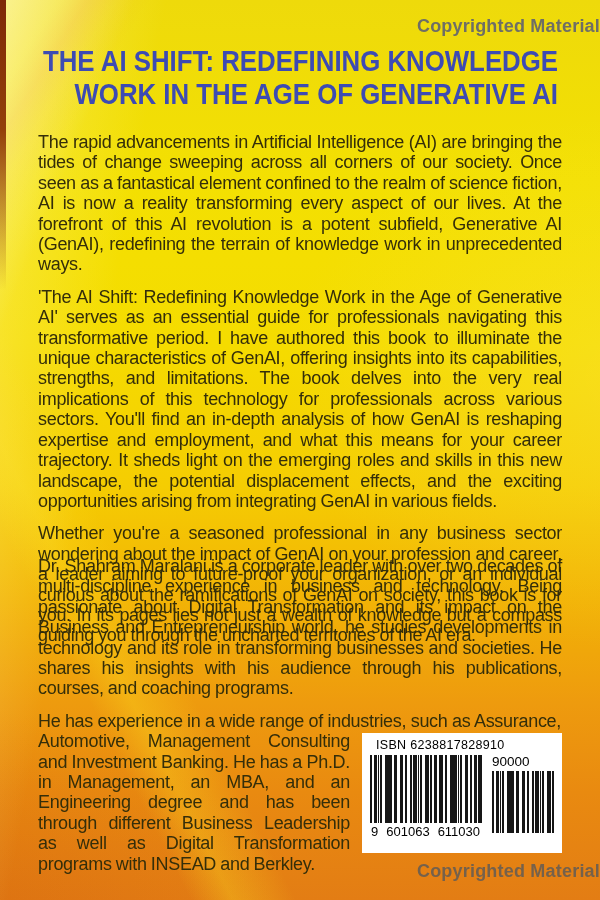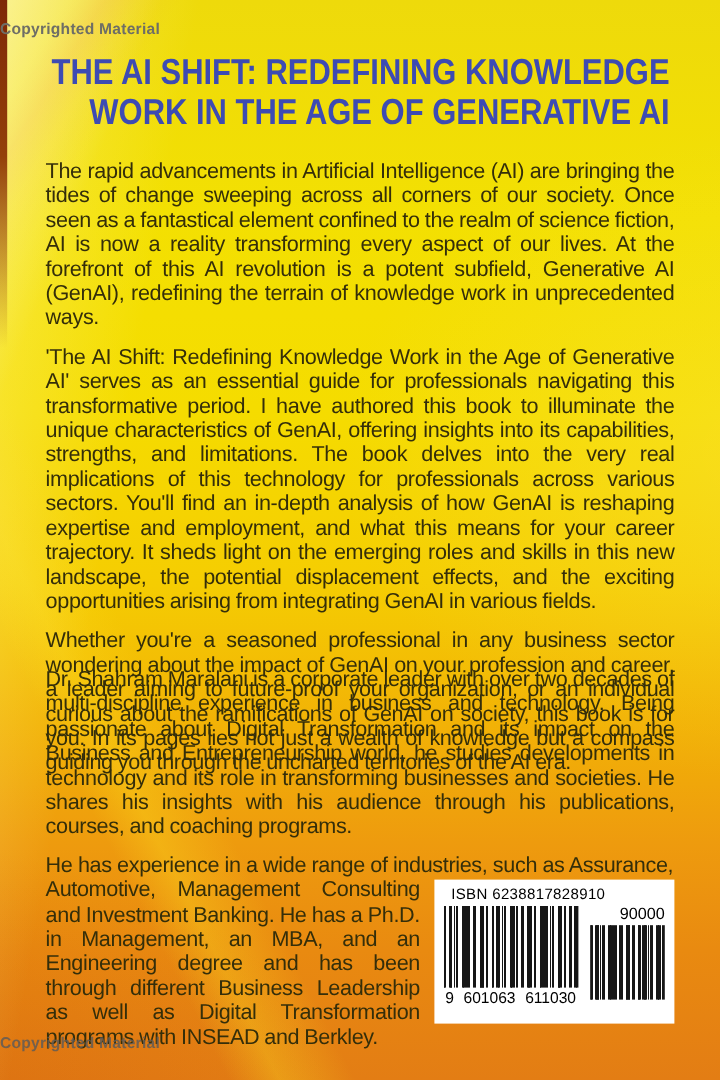--- a/index.html
+++ b/index.html
@@ -19,22 +19,22 @@
       linear-gradient(63deg, transparent 18%, rgba(252,222,30,0.35) 22%, transparent 28%),
       linear-gradient(180deg, #eeda0b 0%, #f3e002 20%, #f5dc00 38%, #f5cd02 54%, #f2b206 67%, #ee9b0e 78%, #e98a10 88%, #e37d14 100%);
   }
 
   .spine-streak {
     position: absolute; left: 0; top: 0; width: 6px; height: 290px;
     background: linear-gradient(180deg, #7e2807 0%, #93400a 45%, rgba(150,70,10,0) 100%);
   }
 
   .copy-top, .copy-bottom {
-    position: absolute; left: 0; width: 100%; text-align: left;
-    font-size: 13px; font-weight: 700; letter-spacing: 0.2px;
+    position: absolute; left: 0; width: 100%; text-align: right;
+    font-size: 18px; font-weight: 700; letter-spacing: 0.2px;
   }
   .copy-top { top: 16px; color: #6e6e66; }
   .copy-bottom { top: 861px; color: rgba(97,92,86,0.85); }
 
   .title {
     position: absolute; top: 44px; left: 0; right: 0;
     text-align: right; color: var(--title-blue, #3d4bb3); font-weight: 700;
   }
   .title .line {
     display: block; font-size: 30px; line-height: 33px;
@@ -68,21 +68,21 @@
   .bars {
     background:
       repeating-linear-gradient(90deg, #161616 0 2px, transparent 2px 5px),
       repeating-linear-gradient(90deg, #161616 0 1px, transparent 1px 8px),
       repeating-linear-gradient(90deg, transparent 0 4px, #161616 4px 7px, transparent 7px 13px);
   }
   .bars-main { height: 68px; }
   .digits { display: flex; align-items: flex-end; height: 16px; font-size: 13px; color: #000; }
   .digits .d { padding: 0 1px; line-height: 14px; }
   .g { width: 2px; height: 13px; background: #131313; margin: 0 3px; }
-  .bc-addon { margin-left: 10px; width: 62px; text-align: right; }
+  .bc-addon { margin-left: 10px; width: 62px; text-align: left; }
   .price { font-size: 13.5px; color: #000; line-height: 14px; }
   .bars-addon { height: 62px; margin-top: 2px; }
 </style>
 </head>
 <body>
 
 <div class="page">
 
   <div class="spine-streak"></div>
 

